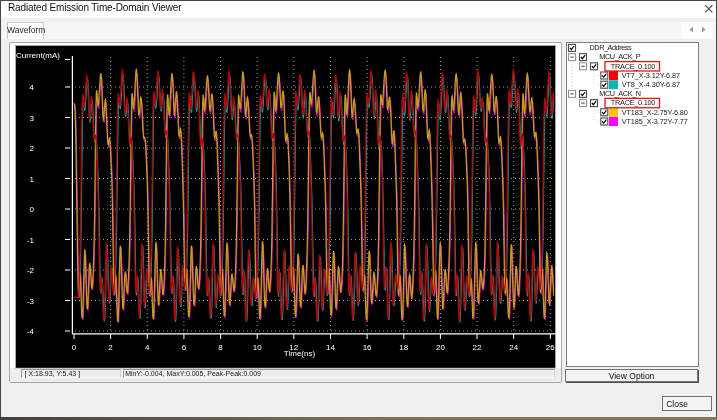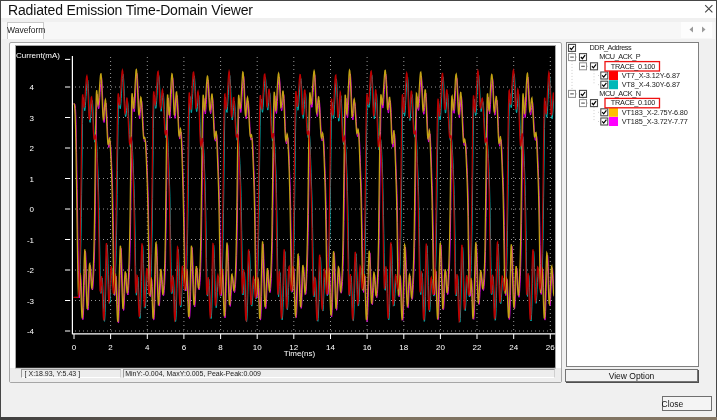--- a/index.html
+++ b/index.html
@@ -3,21 +3,21 @@
 <style>
 *{margin:0;padding:0;box-sizing:border-box}
 body{width:717px;height:420px;overflow:hidden;font-family:"Liberation Sans",sans-serif;background:#f0f0f0;position:relative}
 .abs{position:absolute}
 </style></head>
 <body>
 
 <div class="abs" style="left:0;top:0;width:717px;height:420px;border:1px solid #464646;border-bottom:none"></div>
 
 <div class="abs" style="left:1px;top:1px;width:715px;height:17px;background:#fff"></div>
-<div class="abs" style="left:8px;top:2px;font-size:14px;letter-spacing:-0.15px;color:#111">Radiated Emission Time-Domain Viewer</div>
+<div class="abs" style="left:8px;top:2px;font-size:10px;letter-spacing:-0.15px;color:#111">Radiated Emission Time-Domain Viewer</div>
 <svg class="abs" style="left:704px;top:4px" width="10" height="10" viewBox="0 0 10 10">
 <path d="M1.2,1.2 L8.4,8.4 M8.4,1.2 L1.2,8.4" stroke="#444" stroke-width="1.1"></path>
   </svg>
 
 <div class="abs" style="left:2px;top:21.5px;width:713px;height:17px;background:#f7f7f7"></div>
 <div class="abs" style="left:7px;top:21.5px;width:36.5px;height:17px;background:#fff;border:1px solid #c9c9c9;border-bottom:none"></div>
 <div class="abs" style="left:7px;top:25px;width:37px;text-align:right;font-size:8.5px;color:#222">Waveform</div>
 <div class="abs" style="left:681px;top:22px;width:31px;height:16px;background:#fdfdfd"></div>
 <svg class="abs" style="left:688px;top:26px" width="22" height="7" viewBox="0 0 22 7">
 <path d="M5,0.5 L5,6.5 L1.5,3.5 Z" fill="#9a9a9a"></path>
@@ -185,14 +185,14 @@
       <text x="44.8" y="63.3" letter-spacing="-0.25">TRACE_0.100</text>
       <text x="55.7" y="72.5" letter-spacing="-0.1">VT183_X-2.75Y-6.80</text>
       <text x="55.7" y="81.7" letter-spacing="-0.1">VT185_X-3.72Y-7.77</text>
     </g>
 </svg>
 
 <div class="abs" style="left:565px;top:368.5px;width:133px;height:13.5px;background:#f2f2f2;border:1px solid #747474;box-shadow:1px 1px 0 #4f4f4f"></div>
 <div class="abs" style="left:565px;top:371px;width:133px;text-align:center;font-size:8.5px;color:#111">View Option</div>
 
 <div class="abs" style="left:661.5px;top:396px;width:50.5px;height:14.5px;background:#f4f4f4;border:1px solid #6f6f6f"></div>
-<div class="abs" style="left:661.5px;top:399px;width:31px;font-size:8.5px;color:#111">Close</div>
+<div class="abs" style="left:661.5px;top:399px;width:31px;text-align:center;font-size:8.5px;color:#111">Close</div>
 
 <div class="abs" style="left:0;top:416.5px;width:717px;height:3.5px;background:linear-gradient(90deg,#3f3f3f,#56504a 15%,#7e7260 55%,#837664)"></div>
 </body></html>

